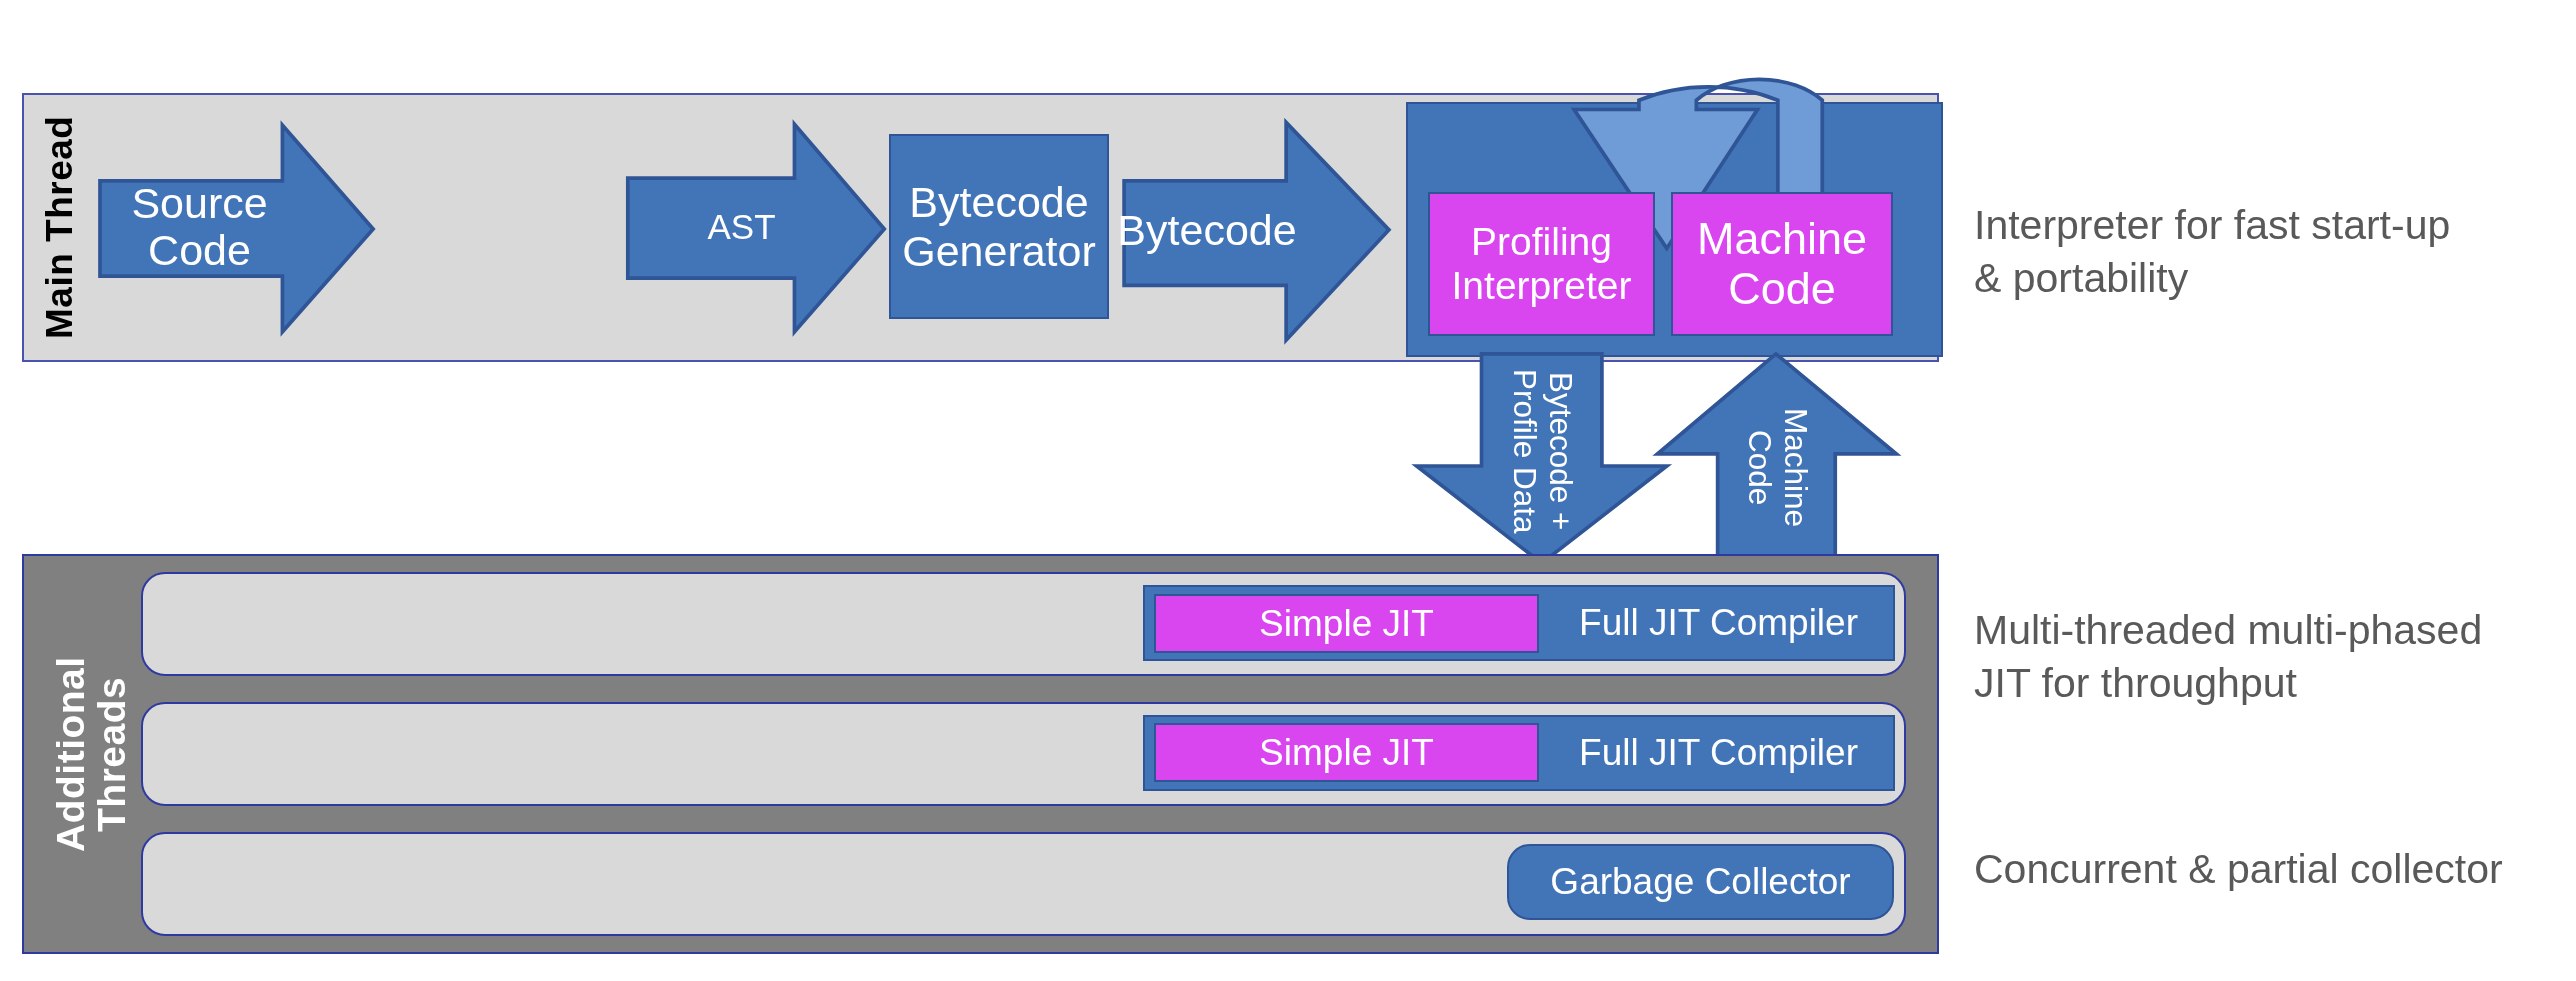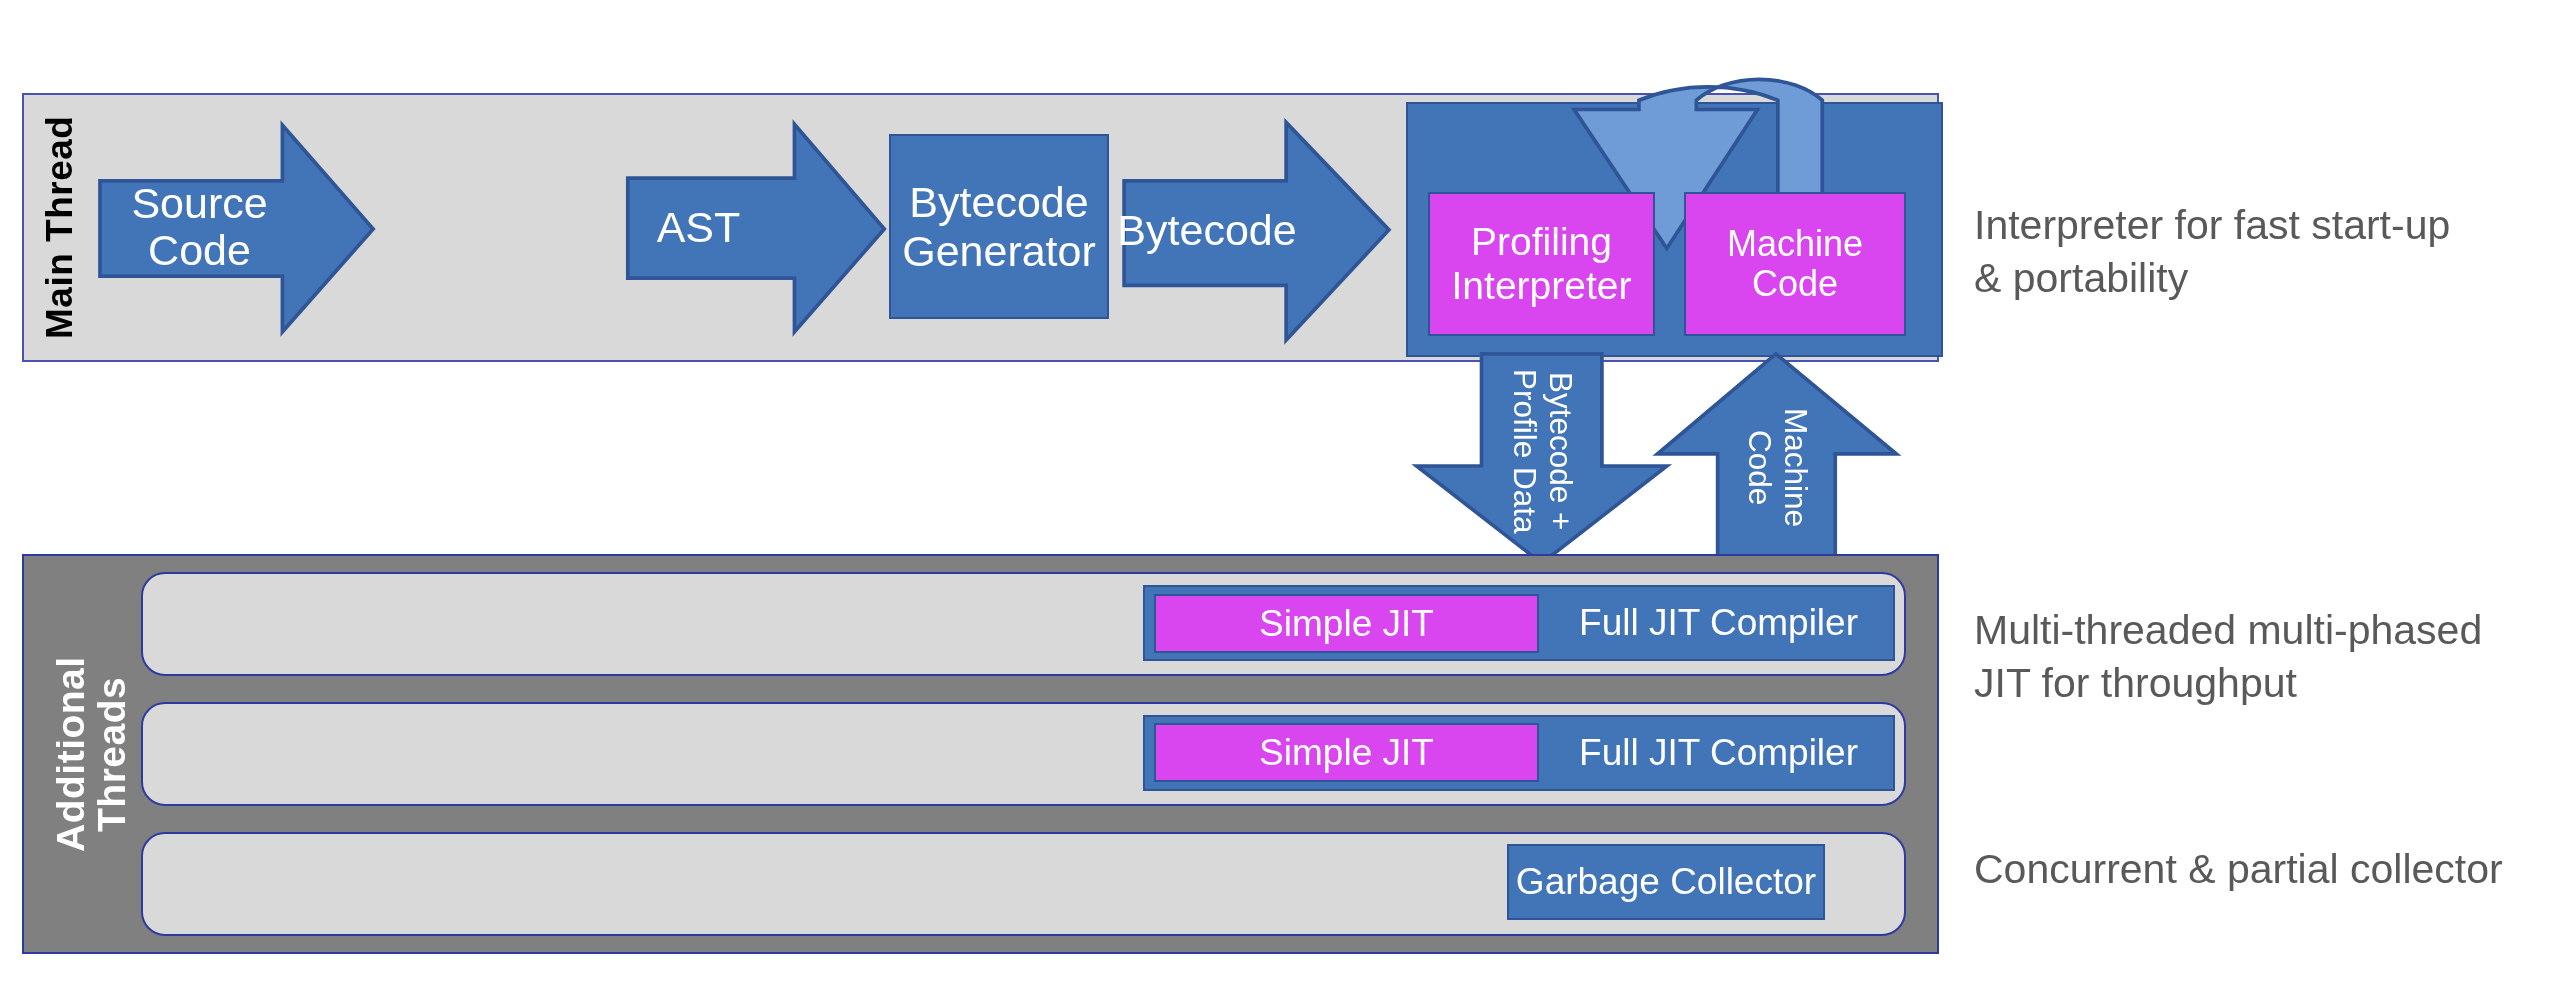--- a/index.html
+++ b/index.html
@@ -100,21 +100,21 @@
   <svg class="ov" viewBox="0 0 2782 1060" width="2576" height="982">
     <polygon points="108,195 305,195 305,135 403,247 305,358 305,298 108,298" fill="#4275b8" stroke="#2f5597" stroke-width="4"></polygon>
   </svg>
   <div class="arrowlabel" style="left:107px;top:167px;width:185px;height:120px;font-size:43px;white-space:pre-line;">Source
 Code</div>
 
 
   <svg class="ov" viewBox="0 0 2782 1060" width="2576" height="982">
     <polygon points="678,192 858,192 858,134 955,247 858,358 858,300 678,300" fill="#4275b8" stroke="#2f5597" stroke-width="4"></polygon>
   </svg>
-  <div class="arrowlabel" style="left:615px;top:199px;width:167px;height:57px;font-size:43px;">AST</div>
+  <div class="arrowlabel" style="left:658px;top:199px;width:167px;height:57px;font-size:35px;">AST</div>
 
   <div class="abs boxfill" style="left:889px;top:134px;width:220px;height:185px;font-size:43px;white-space:pre-line;">Bytecode
 Generator</div>
 
   <svg class="ov" viewBox="0 0 2782 1060" width="2576" height="982">
     <polygon points="1214,195 1389,195 1389,132 1500,248 1389,367 1389,308 1214,308" fill="#4275b8" stroke="#2f5597" stroke-width="4"></polygon>
   </svg>
   <div class="arrowlabel" style="left:1126px;top:202px;width:162px;height:57px;font-size:43px;">Bytecode</div>
 
   <div class="abs boxouter" style="left:1406px;top:102px;width:537px;height:255px;"></div>
@@ -130,21 +130,21 @@
              L 1832,118
              L 1832,108
              A 88,62 0 0 1 1968,108
              L 1968,268 Z" fill="#6f9bd6" stroke="#2f5597" stroke-width="4" stroke-linejoin="miter"></path>
   </svg>
   <div class="arrowlabel" style="left:1630px;top:9.3px;width:176px;height:50px;font-size:39px;">Bailout</div>
 
   <div class="abs boxfill-light" style="left:1428px;top:192px;width:227px;height:144px;font-size:39px;white-space:pre-line;">Profiling
 Interpreter</div>
 
-  <div class="abs boxfill-light" style="left:1671px;top:192px;width:222px;height:144px;font-size:36px;white-space:pre-line;margin-left:13px;">Machine
+  <div class="abs boxfill-light" style="left:1671px;top:192px;width:222px;height:144px;font-size:45px;white-space:pre-line;">Machine
 Code</div>
 
   <div class="sidetext" style="left:1974px;top:199px;width:593px;">Interpreter for fast start-up
 &amp; portability</div>
 
   <svg class="ov" viewBox="0 0 2782 1060" width="2576" height="982">
     <polygon points="1600,382 1730,382 1730,503 1800,503 1665,608 1530,503 1600,503" fill="#4275b8" stroke="#2f5597" stroke-width="4"></polygon>
   </svg>
   <div class="arrowlabel vert-arrow-label" style="left:1483px;top:356px;width:119px;height:190px;font-size:31.5px;white-space:pre-line;">Bytecode +
 Profile Data</div>
@@ -162,21 +162,21 @@
 
   <div class="abs threadrow" style="left:141px;top:572px;width:1765px;height:104px;"></div>
   <div class="abs boxfill" style="left:1143px;top:585px;width:752px;height:76px;font-size:37px;justify-content:flex-end;padding-right:35px;">Full JIT Compiler</div>
   <div class="abs boxfill-light" style="left:1154px;top:594px;width:385px;height:59px;font-size:37px;">Simple JIT</div>
 
   <div class="abs threadrow" style="left:141px;top:702px;width:1765px;height:104px;"></div>
   <div class="abs boxfill" style="left:1143px;top:715px;width:752px;height:76px;font-size:37px;justify-content:flex-end;padding-right:35px;">Full JIT Compiler</div>
   <div class="abs boxfill-light" style="left:1154px;top:723px;width:385px;height:59px;font-size:37px;">Simple JIT</div>
 
   <div class="abs threadrow" style="left:141px;top:832px;width:1765px;height:104px;"></div>
-  <div class="abs boxfill" style="left:1507px;top:844px;width:318px;height:76px;font-size:37px;">Garbage Collector</div>
+  <div class="abs boxfill" style="left:1507px;top:844px;width:387px;height:76px;font-size:37px;border-radius:23px;">Garbage Collector</div>
 
   <div class="sidetext" style="left:1974px;top:604px;width:611px;">Multi-threaded multi-phased
 JIT for throughput</div>
 
   <div class="sidetext" style="left:1974px;top:843px;width:611px;">Concurrent &amp; partial collector</div>
 
 </div>
 
 
 </body></html>

